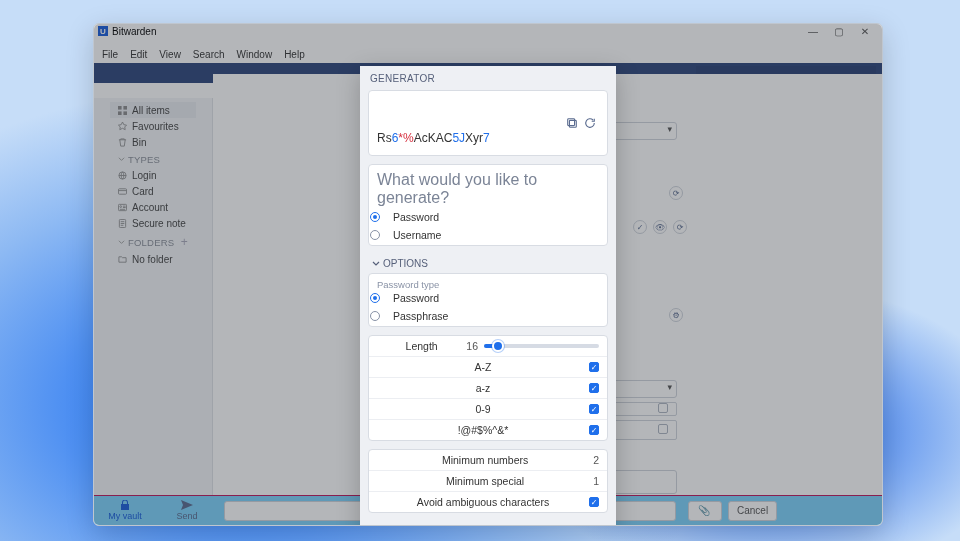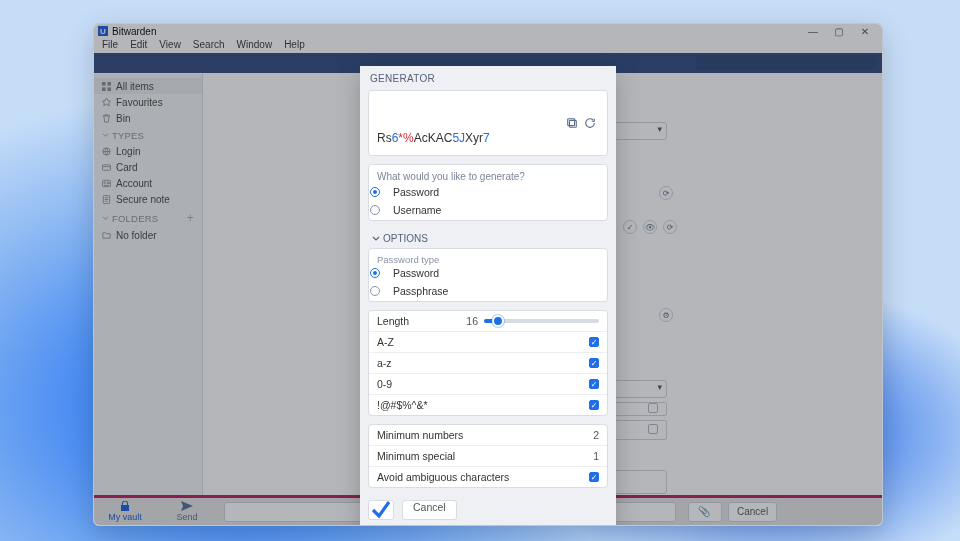--- a/index.html
+++ b/index.html
@@ -14,54 +14,54 @@
 }
 .win {
   position:absolute; left:93px; top:23px; width:790px; height:503px;
   background:#fff; border:1px solid #bfc6cf; border-radius:6px; overflow:hidden;
   box-shadow:0 8px 28px rgba(0,0,0,.18);
 }
 .titlebar { display:flex; align-items:center; height:14px; padding:2px 4px; background:#fff; font-size:10px;}
 .titlebar .logo { width:10px; height:10px; background:#175ddc; margin-right:4px; display:inline-flex; align-items:center; justify-content:center; color:#fff; font-size:8px; font-weight:bold;}
 .winbtns { margin-left:auto; display:flex; gap:12px; padding-right:6px;}
 .winbtns span { width:14px; text-align:center; color:#555; cursor:default;}
-.menubar { display:flex; gap:4px; padding:0 4px 2px 4px; font-size:10px; color:#333; }
+.menubar { display:flex; gap:4px; padding:0 4px 2px 4px; font-size:10px; color:#333;margin-top:10px; }
 .menubar span{ padding:1px 4px;}
 .toolbar { background:#2d467c; height:20px; display:flex; align-items:center; position:relative; }
 .search {
   position:absolute; left:50%; transform:translateX(-50%);
   width:260px; height:14px; background:#253a69; border-radius:3px;
   display:flex; align-items:center; padding:0 6px; color:#9fb4dd; font-size:10px;
 }
 .search svg{ width:8px; height:8px; margin-right:4px; }
 .addinfo { position:absolute; right:6px; width:180px; height:14px; background:#2a4176; }
 .content { position:absolute; top:50px; bottom:30px; left:0; right:0; display:flex;}
-.sidebar { width:109px; background:#f3f5f8; border-right:1px solid #dfe2e7; padding:4px 0; font-size:10px; color:#444;}
+.sidebar { width:119px; background:#f3f5f8; border-right:1px solid #dfe2e7; padding:4px 16px; font-size:10px; color:#444;margin-top:24px;}
 .sb-item{ display:flex; align-items:center; padding:2px 8px; gap:5px; height:16px;}
 .sb-item.active{ background:#e8ebf0;}
 .sb-item svg{ width:9px; height:9px; opacity:.7;}
 .sb-sec{ display:flex; align-items:center; padding:4px 8px 2px 8px; color:#8a8f99; font-size:9.5px; letter-spacing:.2px;}
 .sb-sec svg{width:7px;height:7px;margin-right:3px;}
 .sb-sec .plus{ margin-left:auto; color:#aab; font-size:12px; }
 .main { flex:1; background:#fff; position:relative;}
 
 .bgform { position:absolute; inset:0; padding:10px 20px;}
 .bgform .sel, .bgform .inp{
   position:absolute; left:184px; background:#fff; border:1px solid #cfd4dc;
   border-radius:3px; height:18px; width:280px;
 }
 .bgform .long{ width:280px;}
 .bgform .sel::after{content:"▾"; position:absolute; right:4px; top:1px; font-size:9px; color:#555;}
 .bgicons{ position:absolute; display:flex; gap:6px; }
 .bgicons span{ width:14px; height:14px; border:1px solid #cfd4dc; border-radius:50%; display:flex; align-items:center; justify-content:center; font-size:8px; color:#5a6b8f;}
 .section-label{ position:absolute; left:184px; font-size:10px; color:#666;}
 .chk{ position:absolute; right:8px; width:10px; height:10px; border:1px solid #aeb6c2; border-radius:2px;}
 .bottombar{
-  position:absolute; left:0; right:0; bottom:0; height:30px; background:#e5e5e5;
-  border-top:3px solid #be185d; display:flex; align-items:center;
+  position:absolute; left:0; right:0; bottom:0; height:30px; background:#7dd3fc;
+  border-top:1px solid #be185d; display:flex; align-items:center;
 }
 .btab{ width:62px; text-align:center; font-size:9px; color:#5a6b8f;}
 .btab.active{ color:#175ddc;}
 .btab svg{ display:block; margin:0 auto 1px auto; width:12px; height:10px;}
 .addbar{ flex:1; margin:0 6px; height:20px; border:1px solid #cfd4dc; border-radius:3px; background:#fff; display:flex; align-items:center; justify-content:center; color:#888;}
 .smallbtn{ height:20px; min-width:34px; padding:0 8px; border:1px solid #cfd4dc; border-radius:3px; background:#fff; font-size:10px; color:#555; display:flex; align-items:center; justify-content:center;}
 
 .dim{ position:absolute; inset:0; background:rgba(40,45,55,.35);}
 
 .modal{
@@ -69,31 +69,31 @@
   width:256px; background:#eef0f4; border-radius:0 0 4px 4px; box-shadow:0 6px 24px rgba(0,0,0,.22);
   font-size:10.5px; color:#333; padding-bottom:10px;
 }
 .mhead{ padding:7px 10px 6px 10px; font-size:10px; letter-spacing:.3px; color:#56607a;}
 .card{ margin:0 8px 8px 8px; background:#fff; border:1px solid #d8dce3; border-radius:4px; }
 .gen{ display:flex; align-items:center; padding:10px 8px;}
 .gen .pw{ flex:1; font-family:"Consolas",monospace; font-size:12px; word-break:break-all;margin-top:30px;}
 .gen .pw .l{color:#333;} .gen .pw .n{color:#1f6feb;} .gen .pw .s{color:#d62f3e;}
 .iconbtn{ width:18px; height:18px; display:flex; align-items:center; justify-content:center; color:#5a6b8f; cursor:pointer;}
 .iconbtn svg{width:12px;height:12px;}
-.q{ padding:6px 8px 2px 8px; color:#7b8496; font-size:10px;}
+.q{ padding:6px 8px 2px 8px; color:#7b8496; font-size:16px;}
 .radio-row{ display:flex; align-items:center; padding:2px 8px 4px 1px; gap:13px;}
 .radio{ width:10px; height:10px; border:1px solid #8892a6; border-radius:50%; display:inline-block; position:relative;}
 .radio.on{ border-color:#1f6feb;}
 .radio.on::after{content:""; position:absolute; inset:2px; background:#1f6feb; border-radius:50%;}
 .opts-head{ display:flex; align-items:center; padding:4px 4px; color:#56607a; font-size:10px; gap:3px; margin:0 8px;}
 .opts-head svg{width:8px;height:8px;}
 .sublabel{ padding:5px 8px 0 8px; color:#8a93a6; font-size:9.5px;}
 .row{ display:flex; align-items:center; padding:4px 8px; border-top:1px solid #eceef2; font-size:10.5px; min-height:18px;}
 .row:first-child{border-top:none;}
-.row .lab{ flex:1;}
+.row .lab{ flex:1;text-align:center;}
 .row .val{ color:#555; }
 .slider{ position:relative; width:115px; height:4px; background:#d6dbe4; border-radius:2px; margin-left:6px;}
 .slider .fill{ position:absolute; left:0; top:0; bottom:0; width:12%; background:#1f6feb; border-radius:2px;}
 .slider .knob{ position:absolute; left:12%; top:50%; width:12px; height:12px; background:#1f6feb; border:2px solid #fff; border-radius:50%; transform:translate(-50%,-50%); box-shadow:0 0 0 1px #1f6feb55;}
 .cb{ width:10px; height:10px; border:1px solid #1f6feb; background:#1f6feb; border-radius:2px; display:inline-flex; align-items:center; justify-content:center; color:#fff; font-size:8px;}
 .mbtns{ display:flex; gap:8px; padding:4px 8px 0 8px;}
 .okbtn{ width:26px; height:20px; border:1px solid #d8dce3; border-radius:3px; background:#fff; display:flex; align-items:center; justify-content:center; color:#1f6feb;}
 .cancelbtn{ height:20px; padding:0 10px; border:1px solid #d8dce3; border-radius:3px; background:#fff; color:#555; font-size:10.5px;}
 </style>
 </head>

